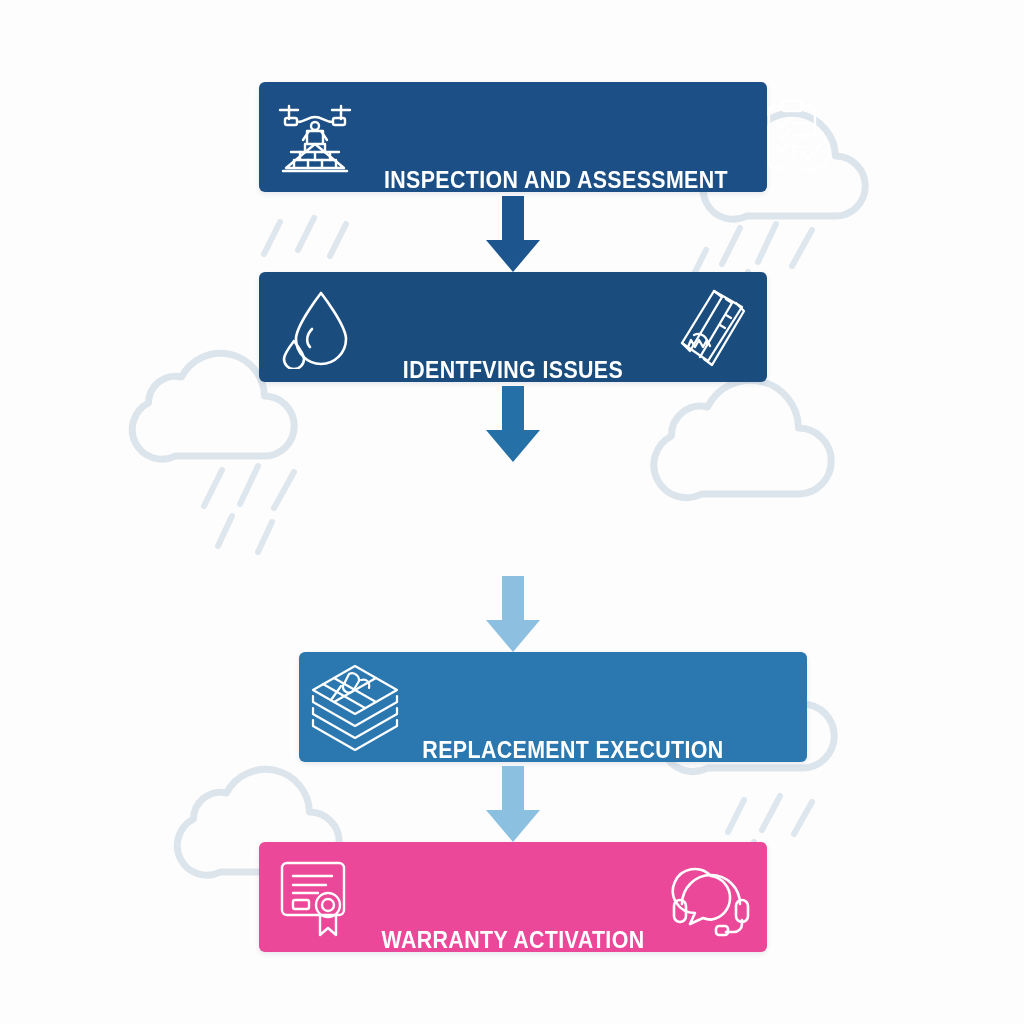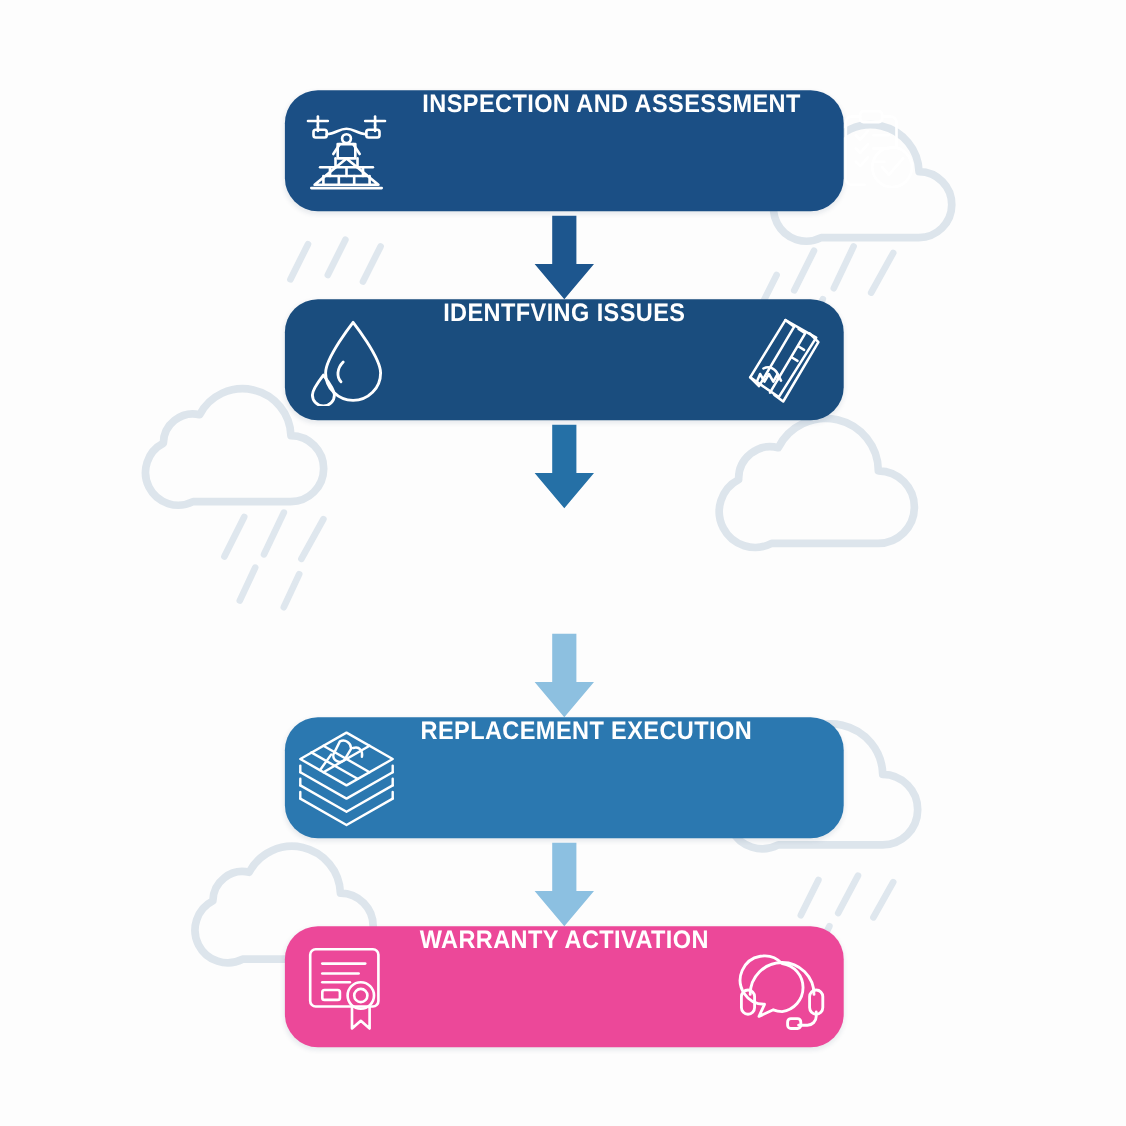--- a/index.html
+++ b/index.html
@@ -34,24 +34,24 @@
     top: 0;
     width: 1024px;
     height: 1024px;
   }
 
   .step-box {
     position: absolute;
     left: 259px;
     width: 508px;
     height: 110px;
-    border-radius: 30px;
+    border-radius: 6px;
     box-sizing: border-box;
     display: flex;
-    align-items: flex-start;
+    align-items: flex-end;
     box-shadow: 0 2px 5px rgba(20,50,90,0.10);
   }
 
   .step-icon {
     width: 112px;
     height: 110px;
     flex: 0 0 112px;
     display: flex;
     align-items: center;
     justify-content: center;
@@ -208,21 +208,21 @@
 
     <svg class="arrow" style="top:386px;" height="78" viewBox="0 0 58 78">
       <path d="M18 0 H40 V44 H56 L29 76 L2 44 H18 Z" fill="#2570a6"></path>
     </svg>
 
 
     <svg class="arrow" style="top:576px;" height="78" viewBox="0 0 58 78">
       <path d="M18 0 H40 V44 H56 L29 76 L2 44 H18 Z" fill="#8dc0e0"></path>
     </svg>
 
-    <div class="step-box" style="top:652px; background:#2b78b0;">
+    <div class="step-box" style="top:652px; background:#2b78b0;margin-left:40px;">
       <div class="step-icon">
         <svg width="100" height="94" viewBox="0 0 100 94" fill="none" stroke="#ffffff" stroke-width="2.2" stroke-linecap="round" stroke-linejoin="round">
           <path d="M50 6 L92 30 L50 54 L8 30 Z"></path>
           <path d="M8 42 L50 66 L92 42"></path>
           <path d="M8 42 L8 36 M92 42 L92 36"></path>
           <path d="M8 54 L50 78 L92 54"></path>
           <path d="M8 54 L8 48 M92 54 L92 48"></path>
           <path d="M8 66 L50 90 L92 66"></path>
           <path d="M8 66 L8 60 M92 66 L92 60"></path>
           <line x1="29" y1="18" x2="71" y2="42"></line>

